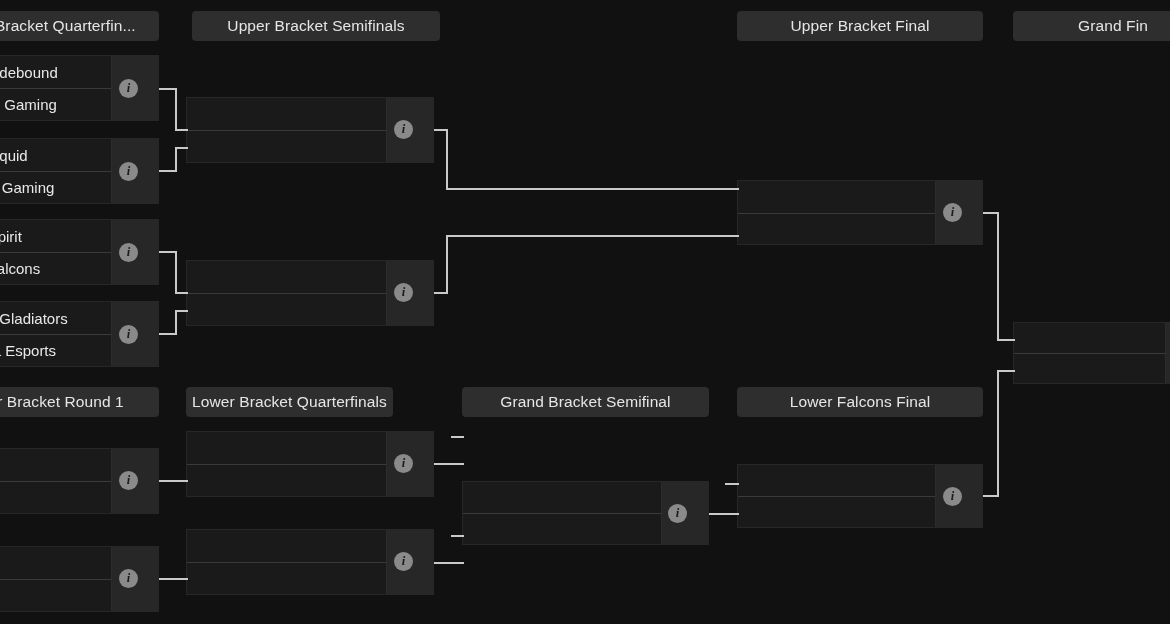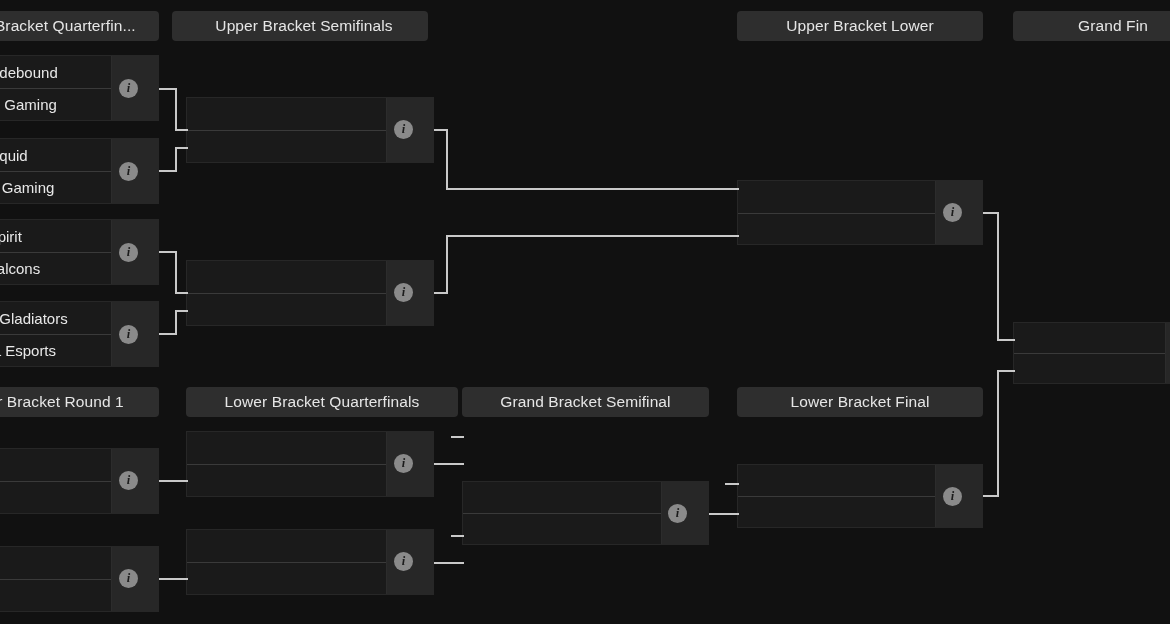--- a/index.html
+++ b/index.html
@@ -111,33 +111,33 @@
   .ln.h { height: 2px; }
   .ln.v { width: 2px; }
 </style>
 </head>
 <body>
 
 <div id="stage">
 
   <div class="round-tab" style="left:-38px; top:11px; width:197px;">r Bracket Quarterfin...</div>
 
-  <div class="round-tab" style="left:172px; top:11px; width:248px;padding-left:8px;">Upper Bracket Semifinals</div>
-
-  <div class="round-tab" style="left:737px; top:11px; width:246px;">Upper Bracket Lower</div>
+  <div class="round-tab" style="left:192px; top:11px; width:248px;">Upper Bracket Semifinals</div>
+
+  <div class="round-tab" style="left:737px; top:11px; width:246px;">Upper Bracket Final</div>
 
   <div class="round-tab" style="left:1013px; top:11px; width:200px;">Grand Fin</div>
 
   <div class="round-tab" style="left:-38px; top:387px; width:197px;">r Bracket Round 1</div>
 
-  <div class="round-tab" style="left:186px; top:387px; width:272px;">Lower Bracket Quarterfinals</div>
+  <div class="round-tab" style="left:186px; top:387px; width:207px;">Lower Bracket Quarterfinals</div>
 
   <div class="round-tab" style="left:462px; top:387px; width:247px;">Grand Bracket Semifinal</div>
 
-  <div class="round-tab" style="left:737px; top:387px; width:246px;">Lower Bracket Final</div>
+  <div class="round-tab" style="left:737px; top:387px; width:246px;">Lower Falcons Final</div>
 
   <div class="match" style="left:-40px; top:55px; width:199px; height:66px;">
     <div class="score-col"></div>
     <div class="rowA">
       <span class="team-name">m Tidebound</span>
     </div>
     <div class="divider"></div>
     <div class="rowB">
       <span class="team-name">eme Gaming</span>
     </div>

